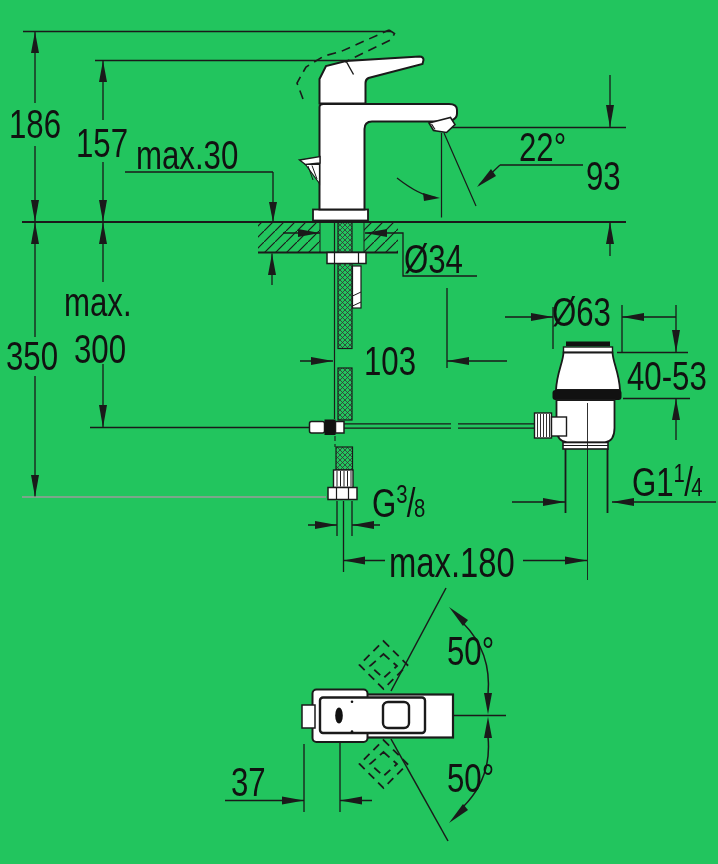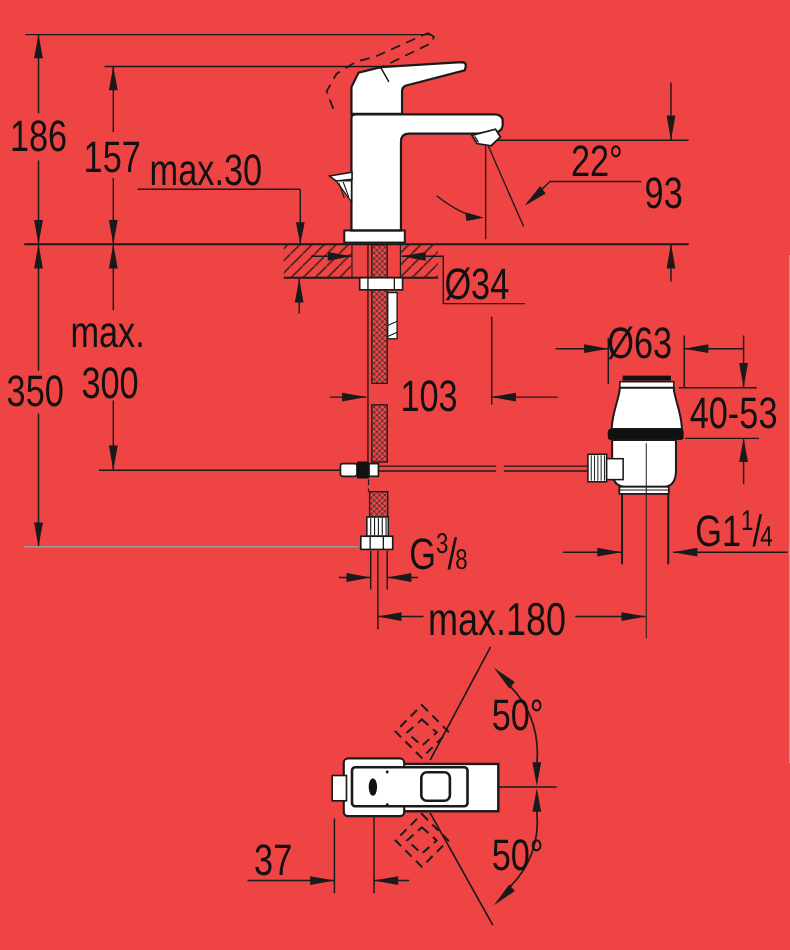--- a/index.html
+++ b/index.html
@@ -1,17 +1,17 @@
 <!DOCTYPE html>
 <html><head>
 <meta charset="utf-8">
 <style>
   html,body { margin:0; padding:0; background:#fff; }
   #page {
-    position:relative; width:718px; height:864px; background:#ef4444; overflow:hidden;
+    position:relative; width:718px; height:864px; background:#22c55e; overflow:hidden;
     font-family:"Liberation Sans", sans-serif;
   }
   #drawing-svg { position:absolute; left:0; top:0; }
   .lbl {
     position:absolute; color:#111; font-family:"Liberation Sans", sans-serif;
     font-size:40px; line-height:1.05; white-space:nowrap;
     transform:scaleX(0.78); transform-origin:0 0; letter-spacing:0;
   }
   .sup { font-size:26px; vertical-align:14px; letter-spacing:-1px; }
   .sub { font-size:26px; vertical-align:0px; }

